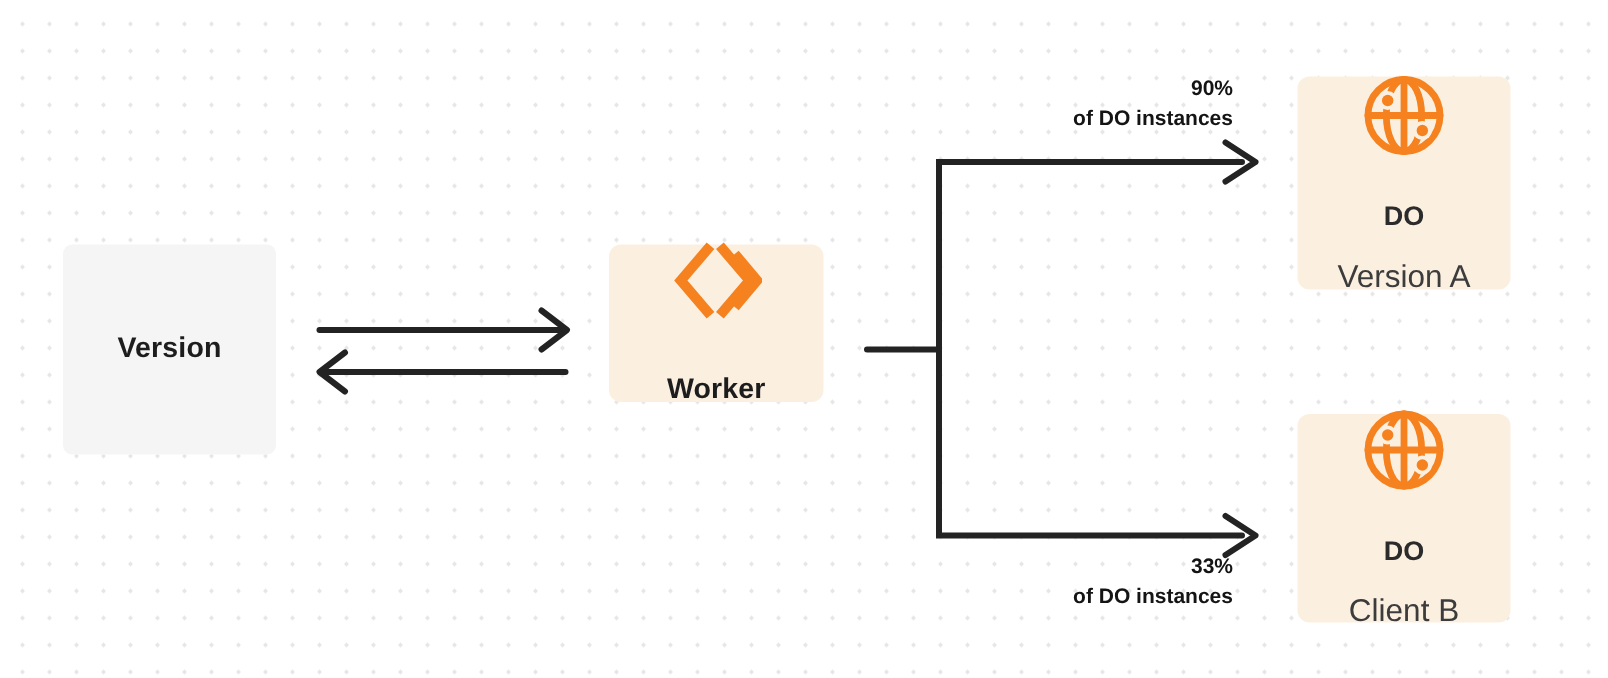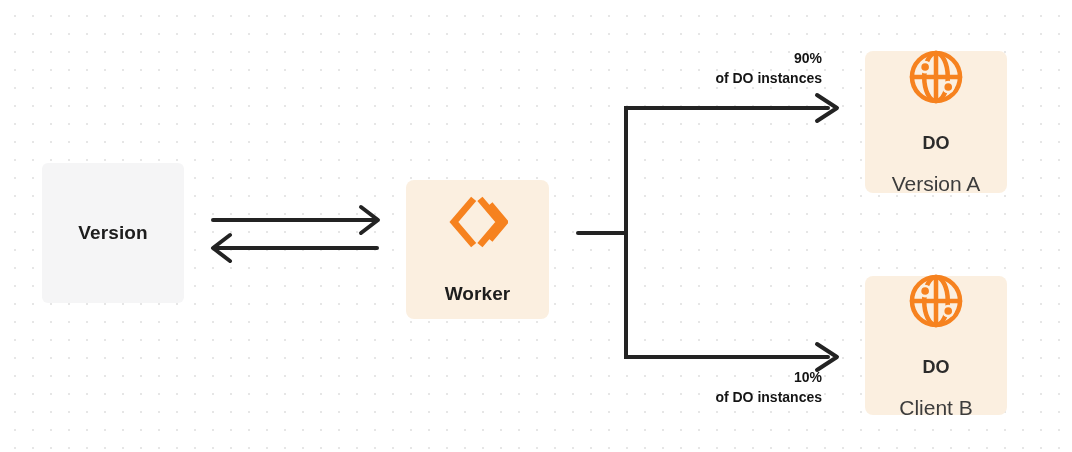--- a/index.html
+++ b/index.html
@@ -74,21 +74,21 @@
   .edge-label{
     position:absolute;
     width:200px;
     text-align:right;
     font-size:14px;
     font-weight:700;
     line-height:20px;
     color:#141414;
   }
   #client-node{ left:42px; top:163px; width:142px; height:140px; }
-  #worker-node{ left:406px; top:163px; width:143px; height:139px;margin-top:17px; }
+  #worker-node{ left:406px; top:163px; width:143px; height:105px; }
   #do-a-node{ left:865px; top:51px; width:142px; height:142px; }
   #do-b-node{ left:865px; top:276px; width:142px; height:139px; }
   #edge-label-a{ left:622px; top:48px; }
   #edge-label-b{ left:622px; top:367px; }
 </style>
 </head>
 <body>
 
 <div class="canvas">
 
@@ -161,17 +161,17 @@
     <span class="node-title">DO</span>
     <span class="node-subtitle">Client B</span>
   </div>
 
   <div id="edge-label-a" class="edge-label">
     <div>90%</div>
     <div>of DO instances</div>
   </div>
 
   <div id="edge-label-b" class="edge-label">
-    <div>10%</div>
+    <div>33%</div>
     <div>of DO instances</div>
   </div>
 
 </div>
 
 </body></html>

